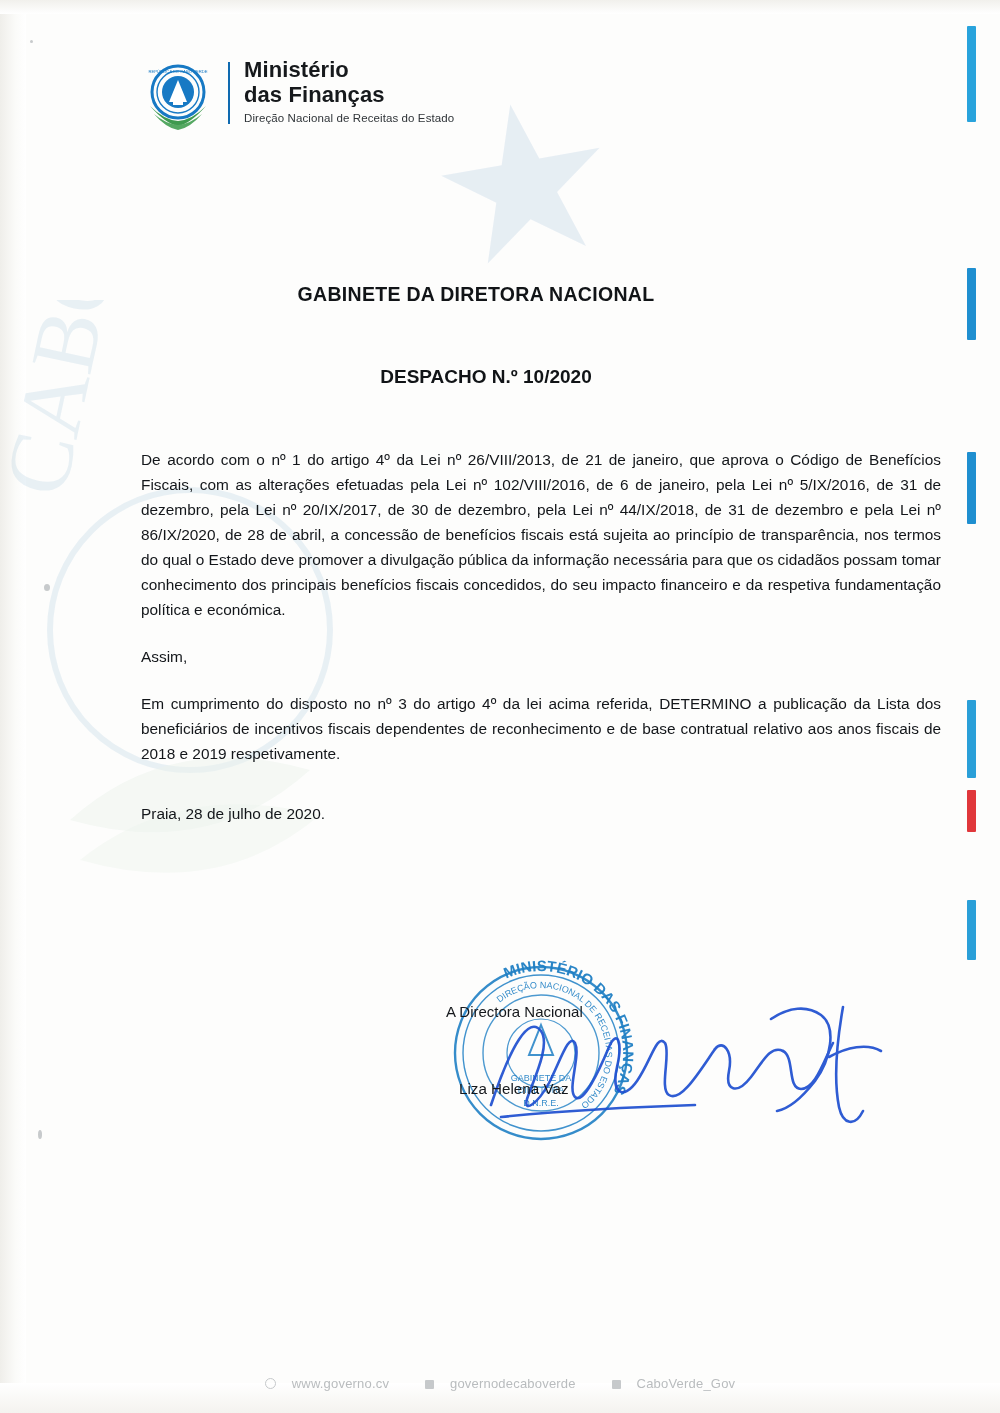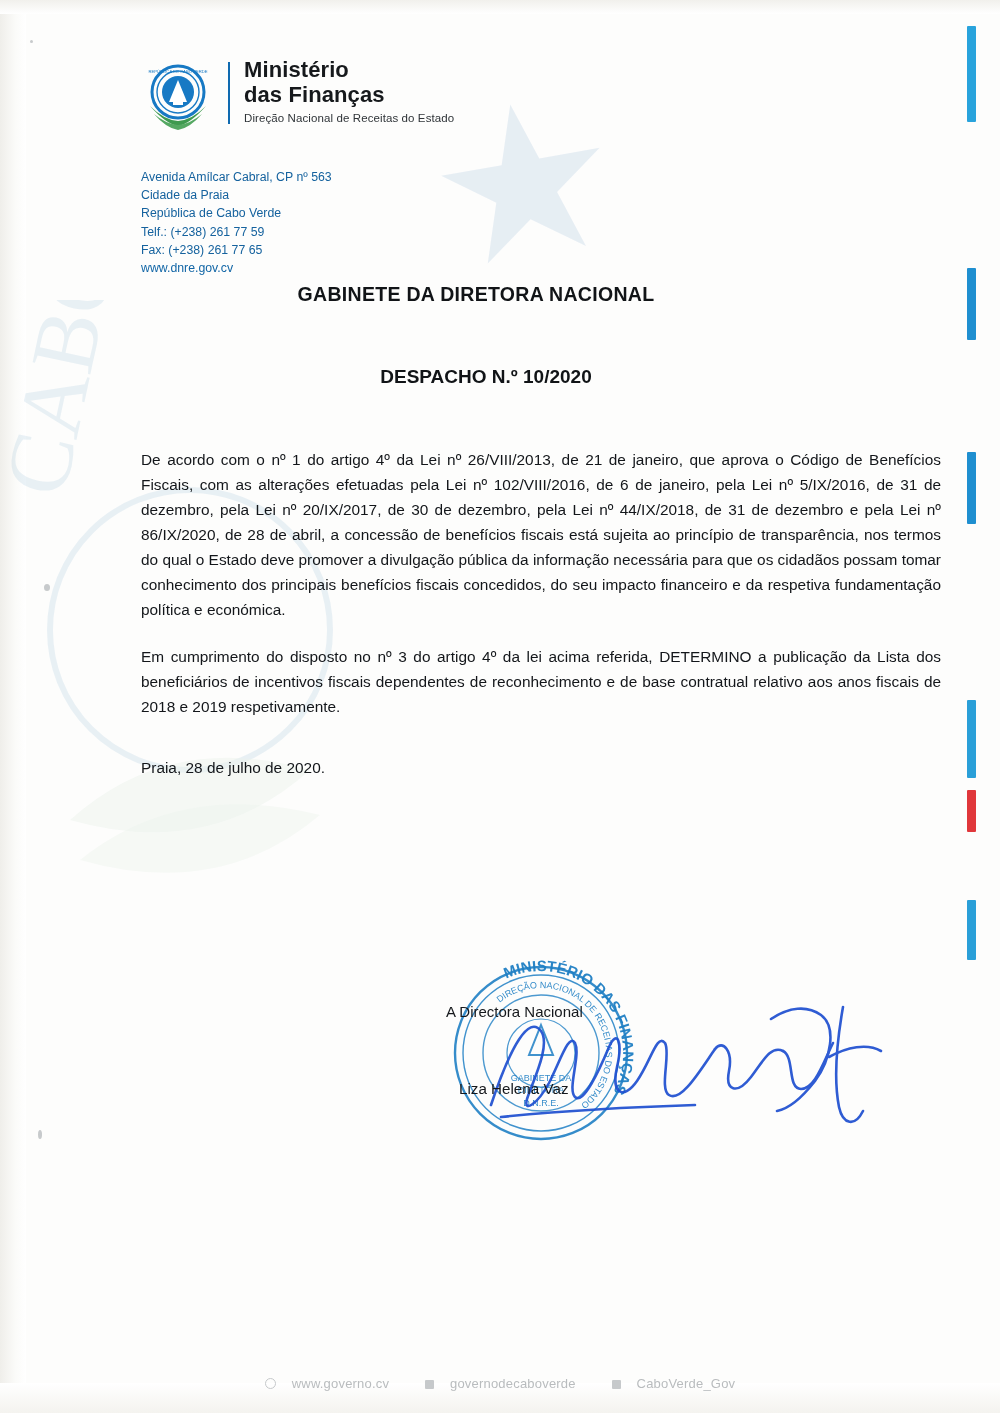--- a/index.html
+++ b/index.html
@@ -276,34 +276,27 @@
       </svg>
     </div>
     <div class="header-divider"></div>
     <div class="ministry">
       <div class="m1">Ministério</div>
       <div class="m2">das Finanças</div>
       <div class="m3">Direção Nacional de Receitas do Estado</div>
     </div>
   </div>
 
-  <div class="address">
-    <div>Avenida Amílcar Cabral, CP nº 563</div>
-    <div>Cidade da Praia</div>
-    <div>República de Cabo Verde</div>
-    <div>Telf.: (+238) 261 77 59</div>
-    <div>Fax:  (+238) 261 77 65</div>
-    <div class="url">www.dnre.gov.cv</div>
-  </div>
 
   <div class="title-office">GABINETE DA DIRETORA NACIONAL</div>
   <div class="title-despacho">DESPACHO N.º 10/2020</div>
 
   <div class="body-block">
     <p class="para">De acordo com o nº 1 do artigo 4º da Lei nº 26/VIII/2013, de 21 de janeiro, que aprova o Código de Benefícios Fiscais, com as alterações efetuadas pela Lei nº 102/VIII/2016, de 6 de janeiro, pela Lei nº 5/IX/2016, de 31 de dezembro, pela Lei nº 20/IX/2017, de 30 de dezembro, pela Lei nº 44/IX/2018, de 31 de dezembro e pela Lei nº 86/IX/2020, de 28 de abril, a concessão de benefícios fiscais está sujeita ao princípio de transparência, nos termos do qual o Estado deve promover a divulgação pública da informação necessária para que os cidadãos possam tomar conhecimento dos principais benefícios fiscais concedidos, do seu impacto financeiro e da respetiva fundamentação política e económica.</p>
+    <p class="para para-assim">Assim,</p>
     <p class="para">Em cumprimento do disposto no nº 3 do artigo 4º da lei acima referida, DETERMINO a publicação da Lista dos beneficiários de incentivos fiscais dependentes de reconhecimento e de base contratual relativo aos anos fiscais de 2018 e 2019 respetivamente.</p>
     <p class="para para-date">Praia, 28 de julho de 2020.</p>
   </div>
 
   <div class="sign-area">
 
     <svg class="stamp" viewBox="0 0 200 200">
       <defs>
         <path id="outerArc" d="M100,100 m-82,0 a82,82 0 1,1 164,0 a82,82 0 1,1 -164,0"></path>
         <path id="innerArc" d="M100,100 m-65,0 a65,65 0 1,1 130,0 a65,65 0 1,1 -130,0"></path>

